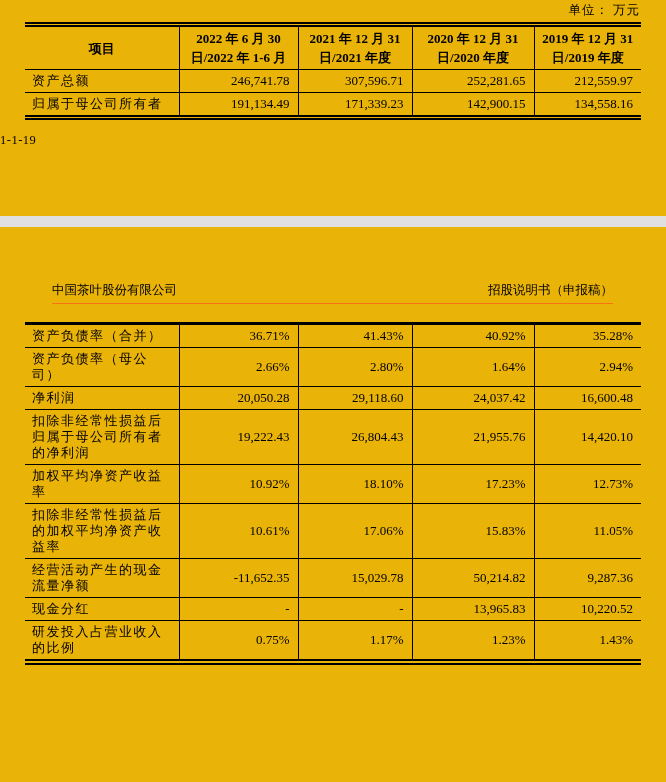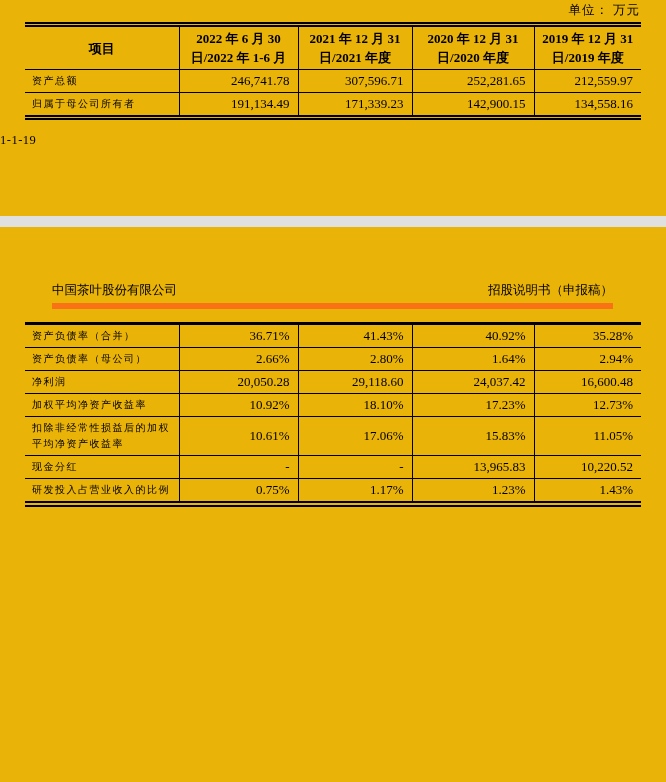--- a/index.html
+++ b/index.html
@@ -41,21 +41,21 @@
     font-weight: bold;
     text-align: center;
     vertical-align: middle;
     font-size: 13px;
     line-height: 19px;
     padding: 2px;
     white-space: pre-line;
     height: 42px;
   }
   .t td.lbl {
-    font-size: 10px;
+    font-size: 13px;
     line-height: 16px;
     padding: 3px 6px 3px 7px;
     letter-spacing: 1.5px;
     text-align: left;
     vertical-align: middle;
   }
   .t td.val {
     font-size: 13px;
     line-height: 16px;
     padding: 3px 8px 3px 2px;
@@ -80,21 +80,21 @@
     background: #e0e0e0;
   }
   .p2-header {
     position: absolute;
     top: 282px;
     left: 52px;
     width: 561px;
     display: flex;
     justify-content: space-between;
     align-items: flex-end;
-    border-bottom: 6px solid #f97316;
+    border-bottom: 1px solid #f97316;
     padding-bottom: 4px;
     font-size: 12.5px;
   }
 </style>
 </head>
 <body>
 
 <div class="page">
 
   <div class="unit-label">单位： 万元</div>
@@ -169,34 +169,48 @@
         <td class="val">2.94%</td>
       </tr>
       <tr>
         <td class="lbl">净利润</td>
         <td class="val">20,050.28</td>
         <td class="val">29,118.60</td>
         <td class="val">24,037.42</td>
         <td class="val">16,600.48</td>
       </tr>
       <tr>
+        <td class="lbl">扣除非经常性损益后归属于母公司所有者的净利润</td>
+        <td class="val">19,222.43</td>
+        <td class="val">26,804.43</td>
+        <td class="val">21,955.76</td>
+        <td class="val">14,420.10</td>
+      </tr>
+      <tr>
         <td class="lbl">加权平均净资产收益率</td>
         <td class="val">10.92%</td>
         <td class="val">18.10%</td>
         <td class="val">17.23%</td>
         <td class="val">12.73%</td>
       </tr>
       <tr>
         <td class="lbl">扣除非经常性损益后的加权平均净资产收益率</td>
         <td class="val">10.61%</td>
         <td class="val">17.06%</td>
         <td class="val">15.83%</td>
         <td class="val">11.05%</td>
       </tr>
       <tr>
+        <td class="lbl">经营活动产生的现金流量净额</td>
+        <td class="val">-11,652.35</td>
+        <td class="val">15,029.78</td>
+        <td class="val">50,214.82</td>
+        <td class="val">9,287.36</td>
+      </tr>
+      <tr>
         <td class="lbl">现金分红</td>
         <td class="val">-</td>
         <td class="val">-</td>
         <td class="val">13,965.83</td>
         <td class="val">10,220.52</td>
       </tr>
       <tr>
         <td class="lbl">研发投入占营业收入的比例</td>
         <td class="val">0.75%</td>
         <td class="val">1.17%</td>

